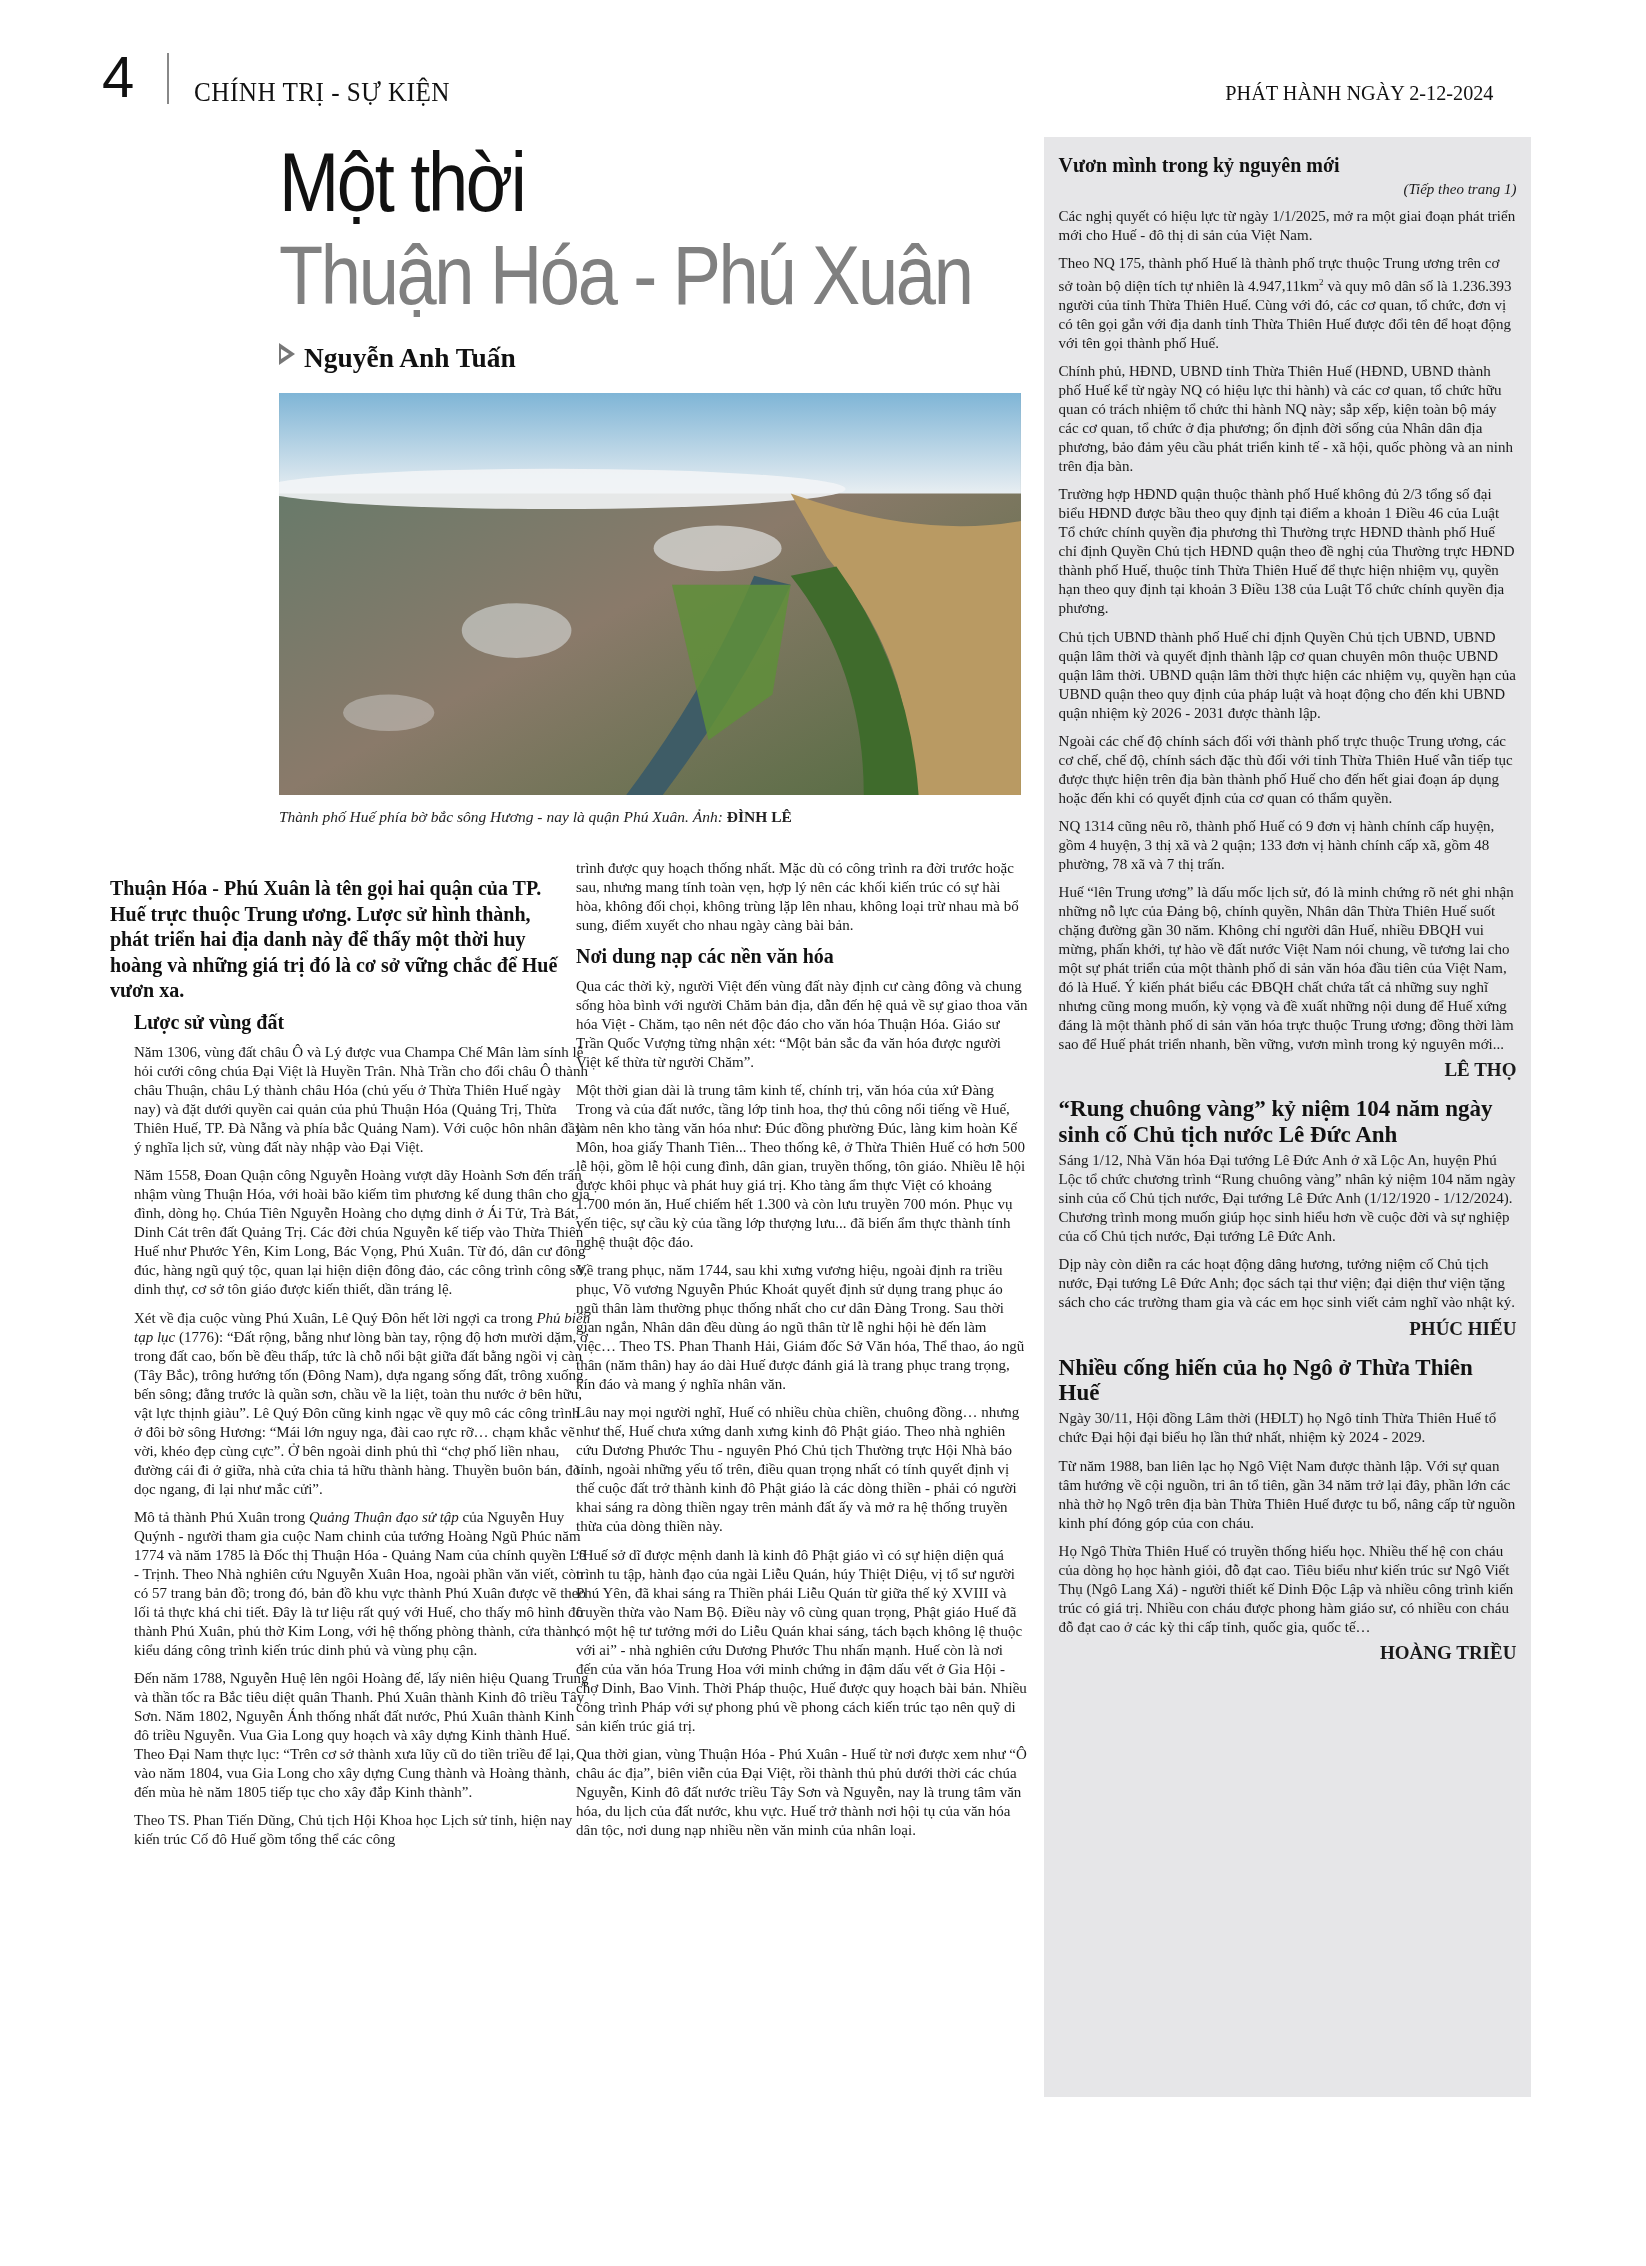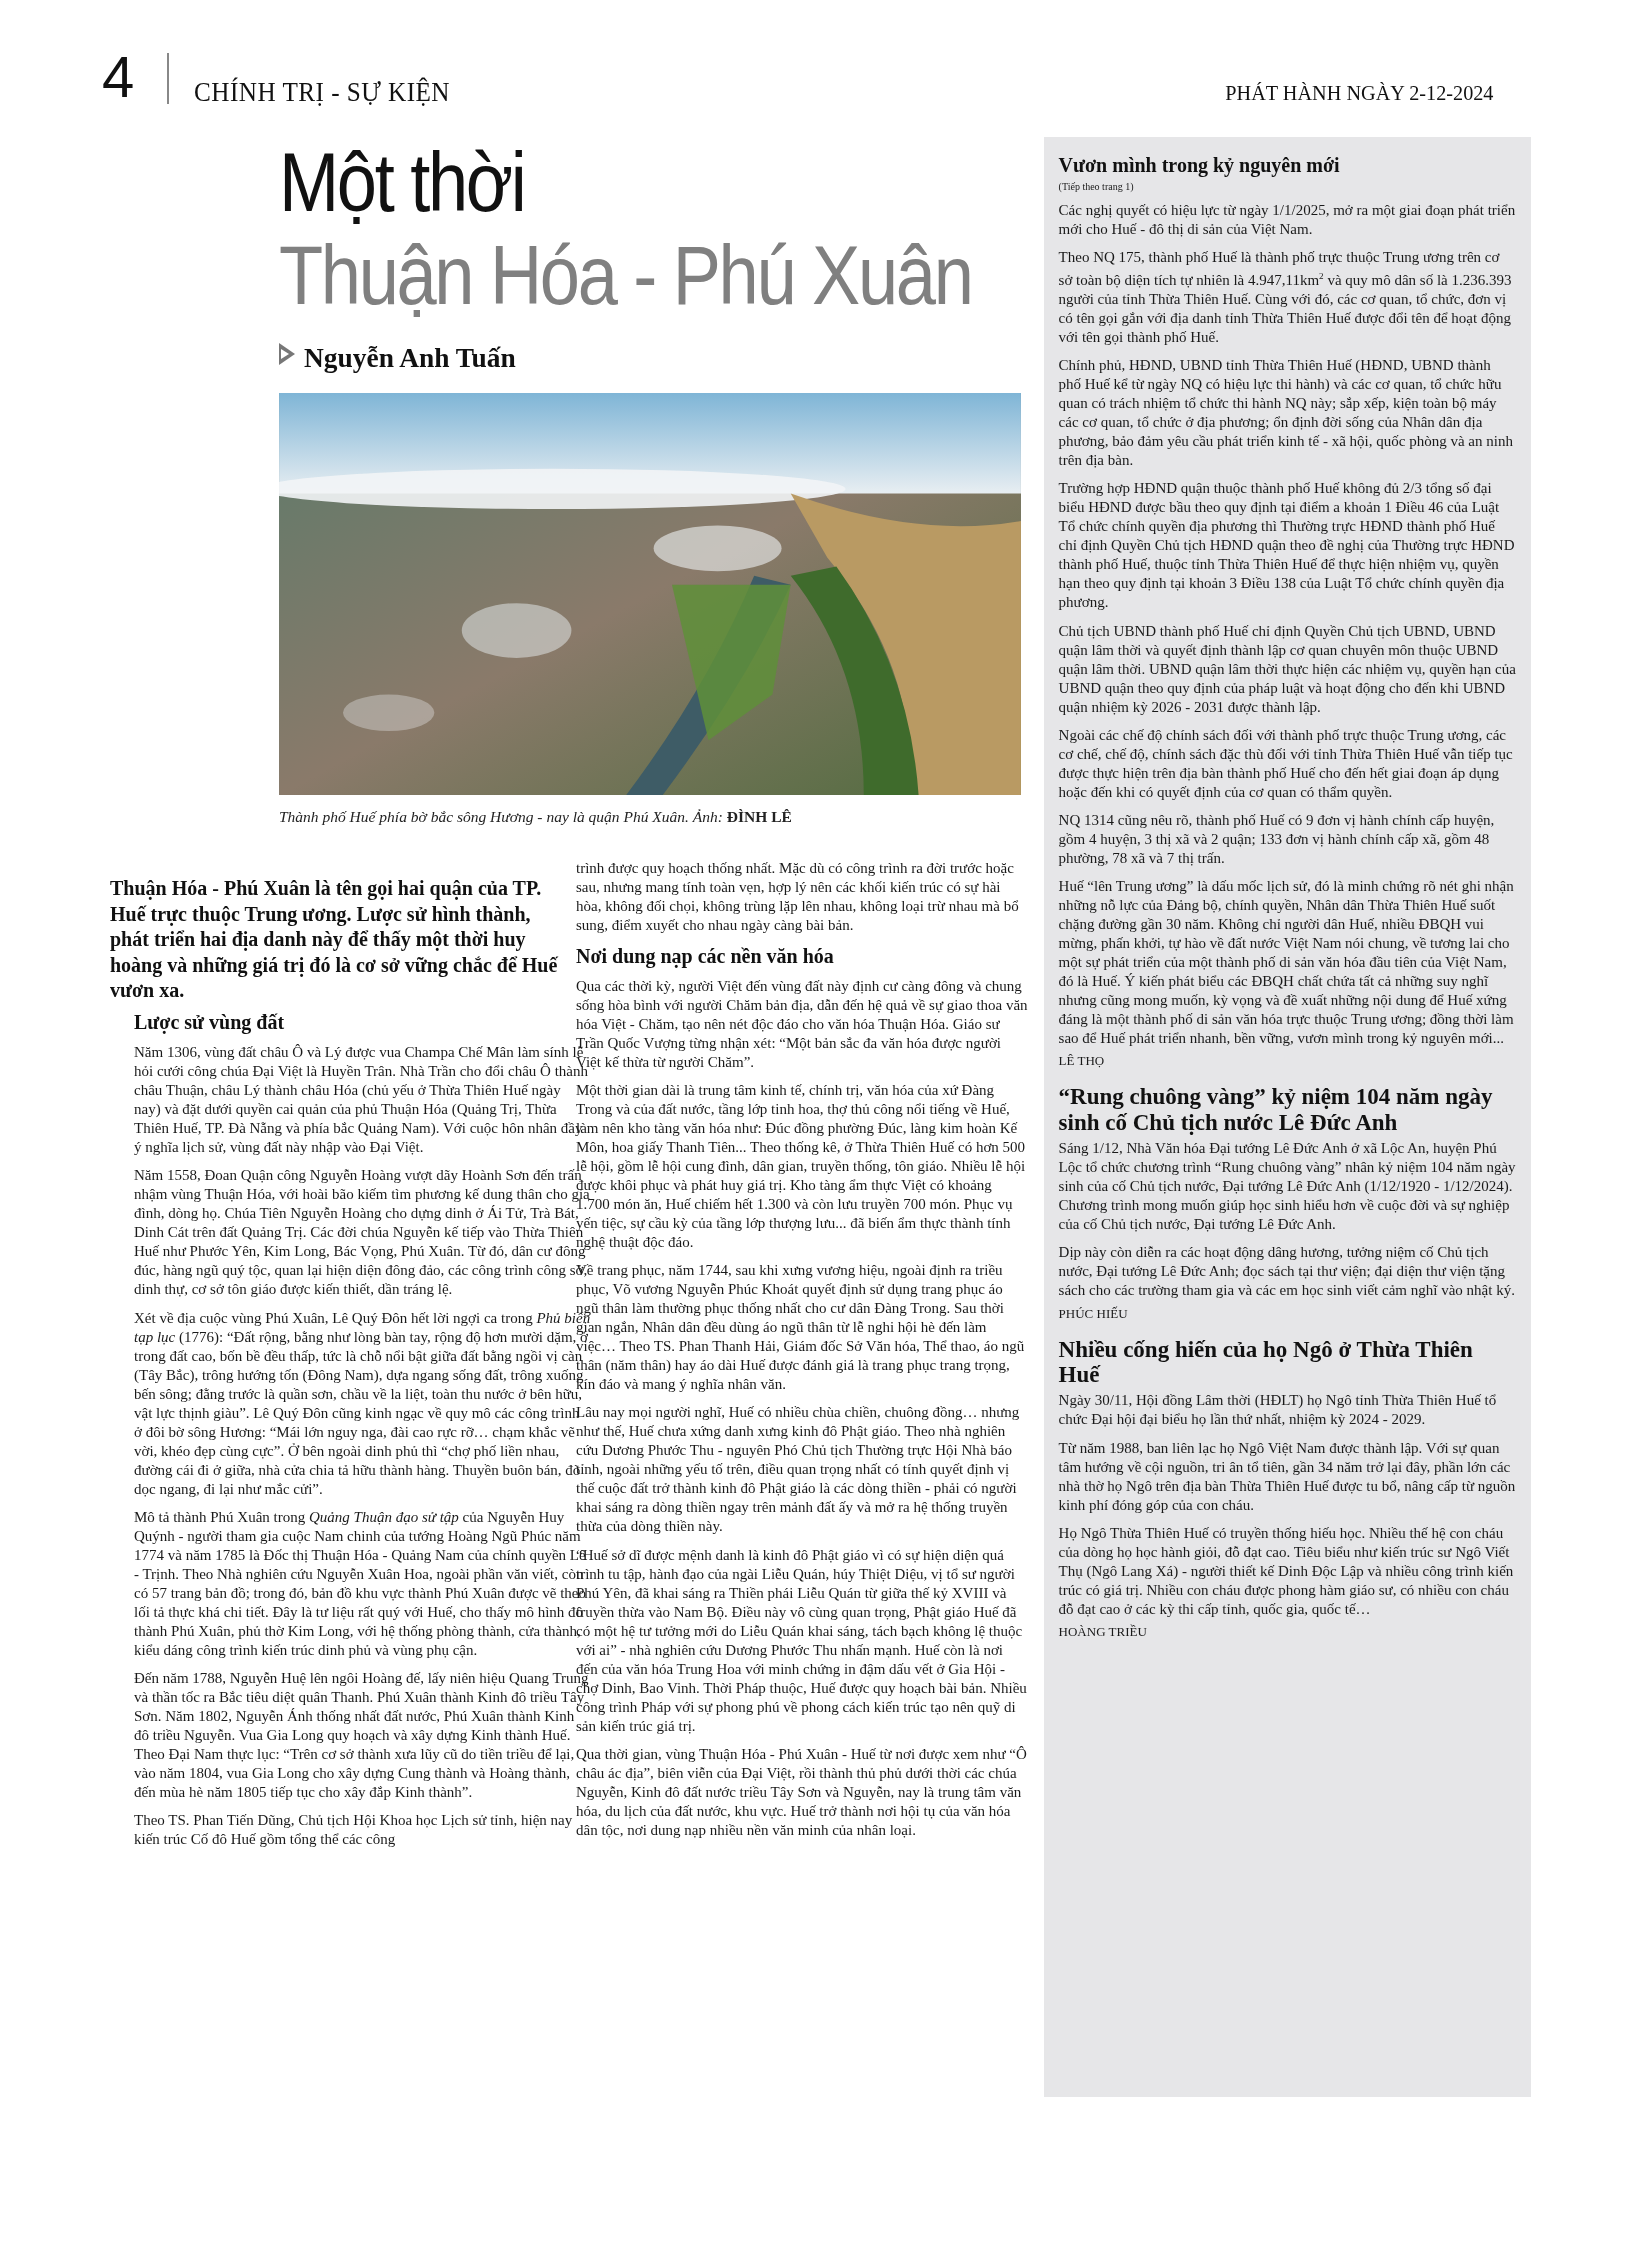--- a/index.html
+++ b/index.html
@@ -18,23 +18,23 @@
   .caption{position:absolute;left:279px;top:808px;width:742px;font-size:15.5px;font-style:italic;font-weight:normal;color:#222;}
   .caption b{font-style:normal;}
   .lead{position:absolute;left:110px;top:866px;width:457px;font-size:20px;line-height:25.6px;font-weight:bold;color:#111;margin-top:10px;}
   .col{position:absolute;font-size:15px;line-height:19px;text-align:left;color:#1a1a1a;}
   .col p{margin:0 0 9.1px 0;}
   .col h3{font-size:20px;line-height:24px;margin:7.3px 0 9.1px 0;font-weight:bold;color:#111;}
   .c1{left:110px;top:1003px;width:457px;margin-left:24px;}
   .c2{left:576px;top:859px;width:452px;}
   .sidebar{position:absolute;left:1044px;top:137px;width:487px;height:1960px;background:#e6e6e8;padding:16.4px 14.6px 9.1px 14.6px;box-sizing:border-box;}
   .sidebar h2{font-size:20px;line-height:24px;margin:0 0 3.7px 0;font-weight:bold;color:#111;}
-  .sidebar .cont{text-align:left;font-size:10px;margin:0 0 9.1px 0;}
+  .sidebar .cont{text-align:right;font-style:italic;font-size:15px;margin:0 0 9.1px 0;}
   .sidebar p{font-size:15px;line-height:19px;margin:0 0 9.1px 0;color:#1a1a1a;}
-  .sidebar .author{font-weight:normal;font-size:13px;margin:-3.7px 0 7.3px 0;}
+  .sidebar .author{text-align:right;font-weight:bold;font-size:19px;margin:-3.7px 0 7.3px 0;}
   .sidebar h2.big{font-size:23px;line-height:25.6px;margin-top:15px;}
   sup{font-size:9.1px;}
 </style>
 </head>
 <body>
 
 <div class="hdr-num">4</div>
 <div class="hdr-bar"></div>
 <div class="hdr-section">CHÍNH TRỊ - SỰ KIỆN</div>
 <div class="hdr-date">PHÁT HÀNH NGÀY 2-12-2024</div>

